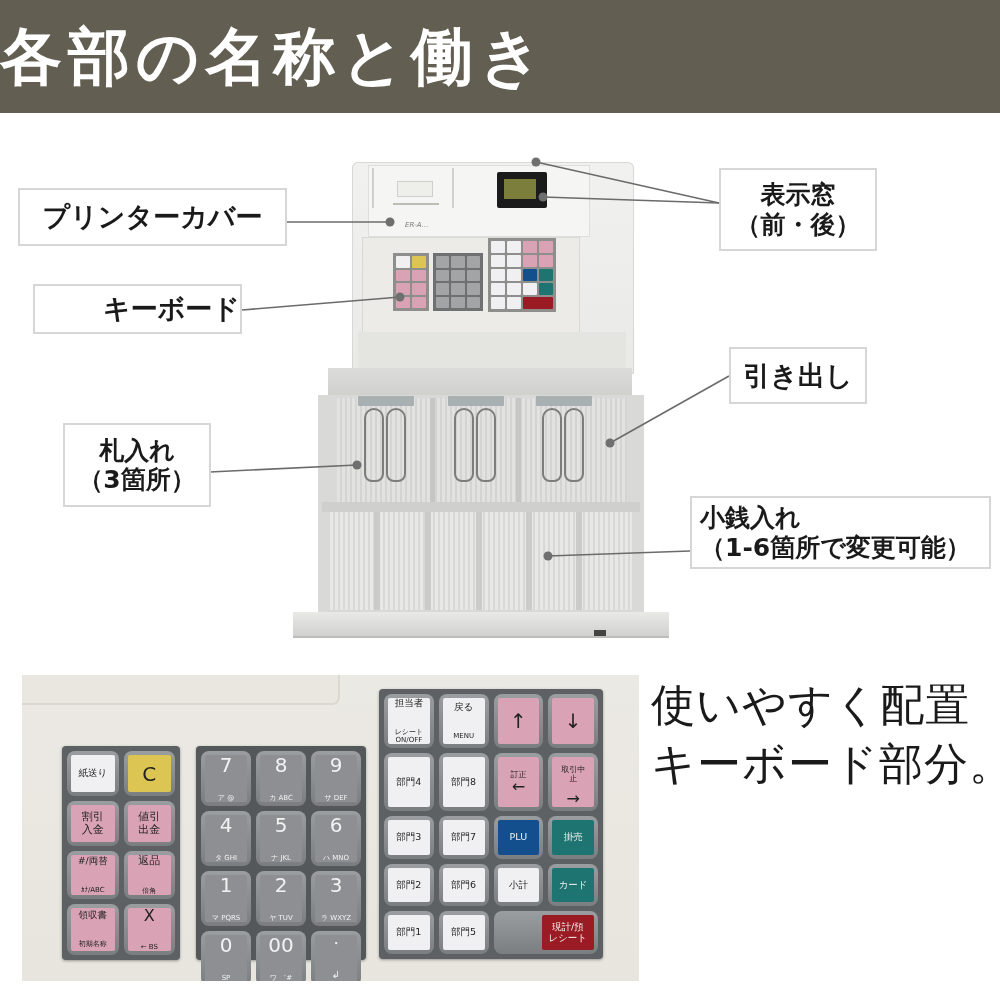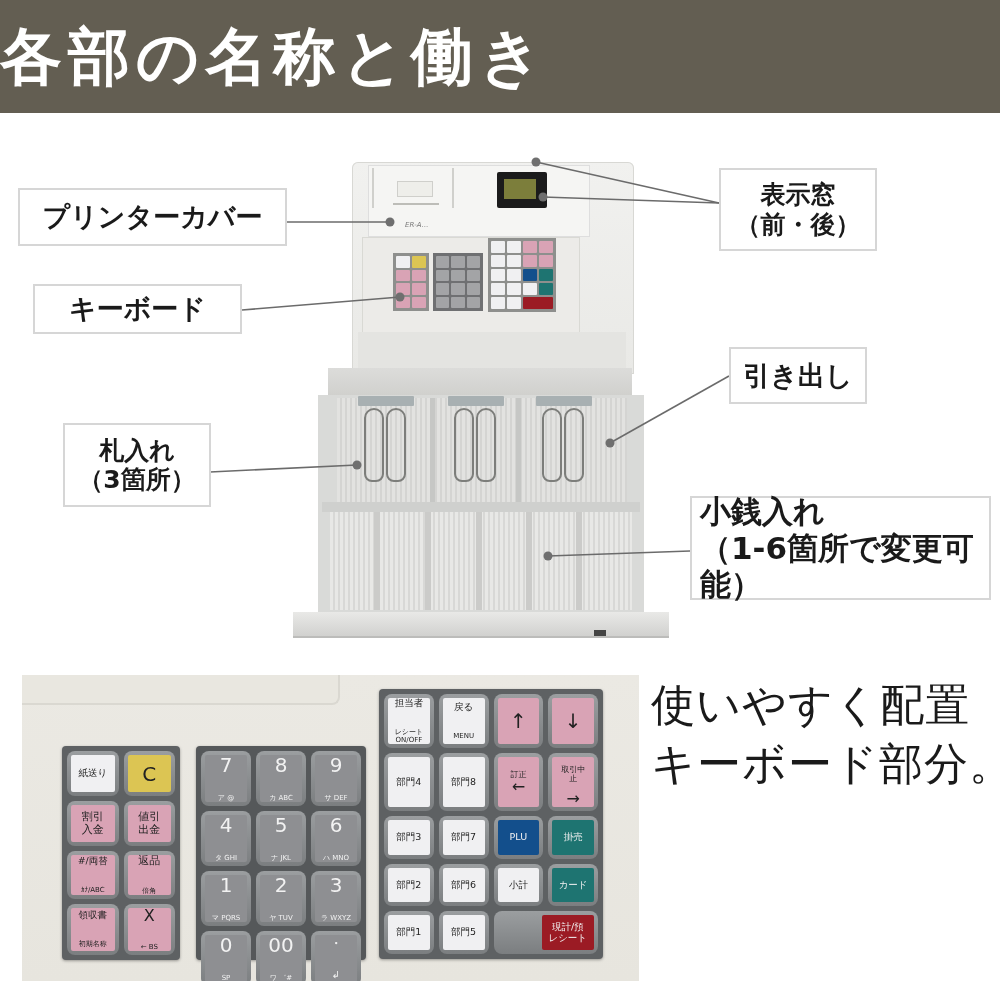--- a/index.html
+++ b/index.html
@@ -176,35 +176,35 @@
     <circle cx="543" cy="197" r="4.5"></circle>
     <circle cx="610" cy="443" r="4.5"></circle>
     <circle cx="357" cy="465" r="4.5"></circle>
     <circle cx="548" cy="556" r="4.5"></circle>
   </g>
 </svg>
 
 <div class="callout" style="left:18px;top:188px;width:269px;height:58px;font-size:27px;">
   <span class="l">プリンターカバー</span>
 </div>
-<div class="callout" style="left:33px;top:284px;width:209px;height:50px;font-size:27px;">
+<div class="callout" style="left:33px;top:284px;width:209px;height:50px;font-size:27px;align-items:flex-end;">
   <span class="l">キーボード</span>
 </div>
 <div class="callout" style="left:719px;top:168px;width:158px;height:83px;font-size:25px;">
   <span class="l">表示窓</span>
   <span class="l">（前・後）</span>
 </div>
 <div class="callout" style="left:729px;top:347px;width:138px;height:57px;font-size:27px;">
   <span class="l">引き出し</span>
 </div>
 <div class="callout" style="left:63px;top:423px;width:148px;height:84px;font-size:25px;">
   <span class="l">札入れ</span>
   <span class="l">（3箇所）</span>
 </div>
-<div class="callout left-al" style="left:690px;top:496px;width:301px;height:104px;font-size:31px;padding-left:8px;">
+<div class="callout left-al" style="left:690px;top:496px;width:301px;height:73px;font-size:25px;padding-left:8px;">
   <span class="l">小銭入れ</span>
   <span class="l">（1-6箇所で変更可能）</span>
 </div>
 
 <div class="photo">
   <div class="photo-recess"></div>
 
   <div class="pad" style="left:40px;top:71px;width:118px;height:214px;grid-template-columns:repeat(2,1fr);grid-template-rows:repeat(4,1fr);">
     <div class="key">
         <div class="key-face f-white">

